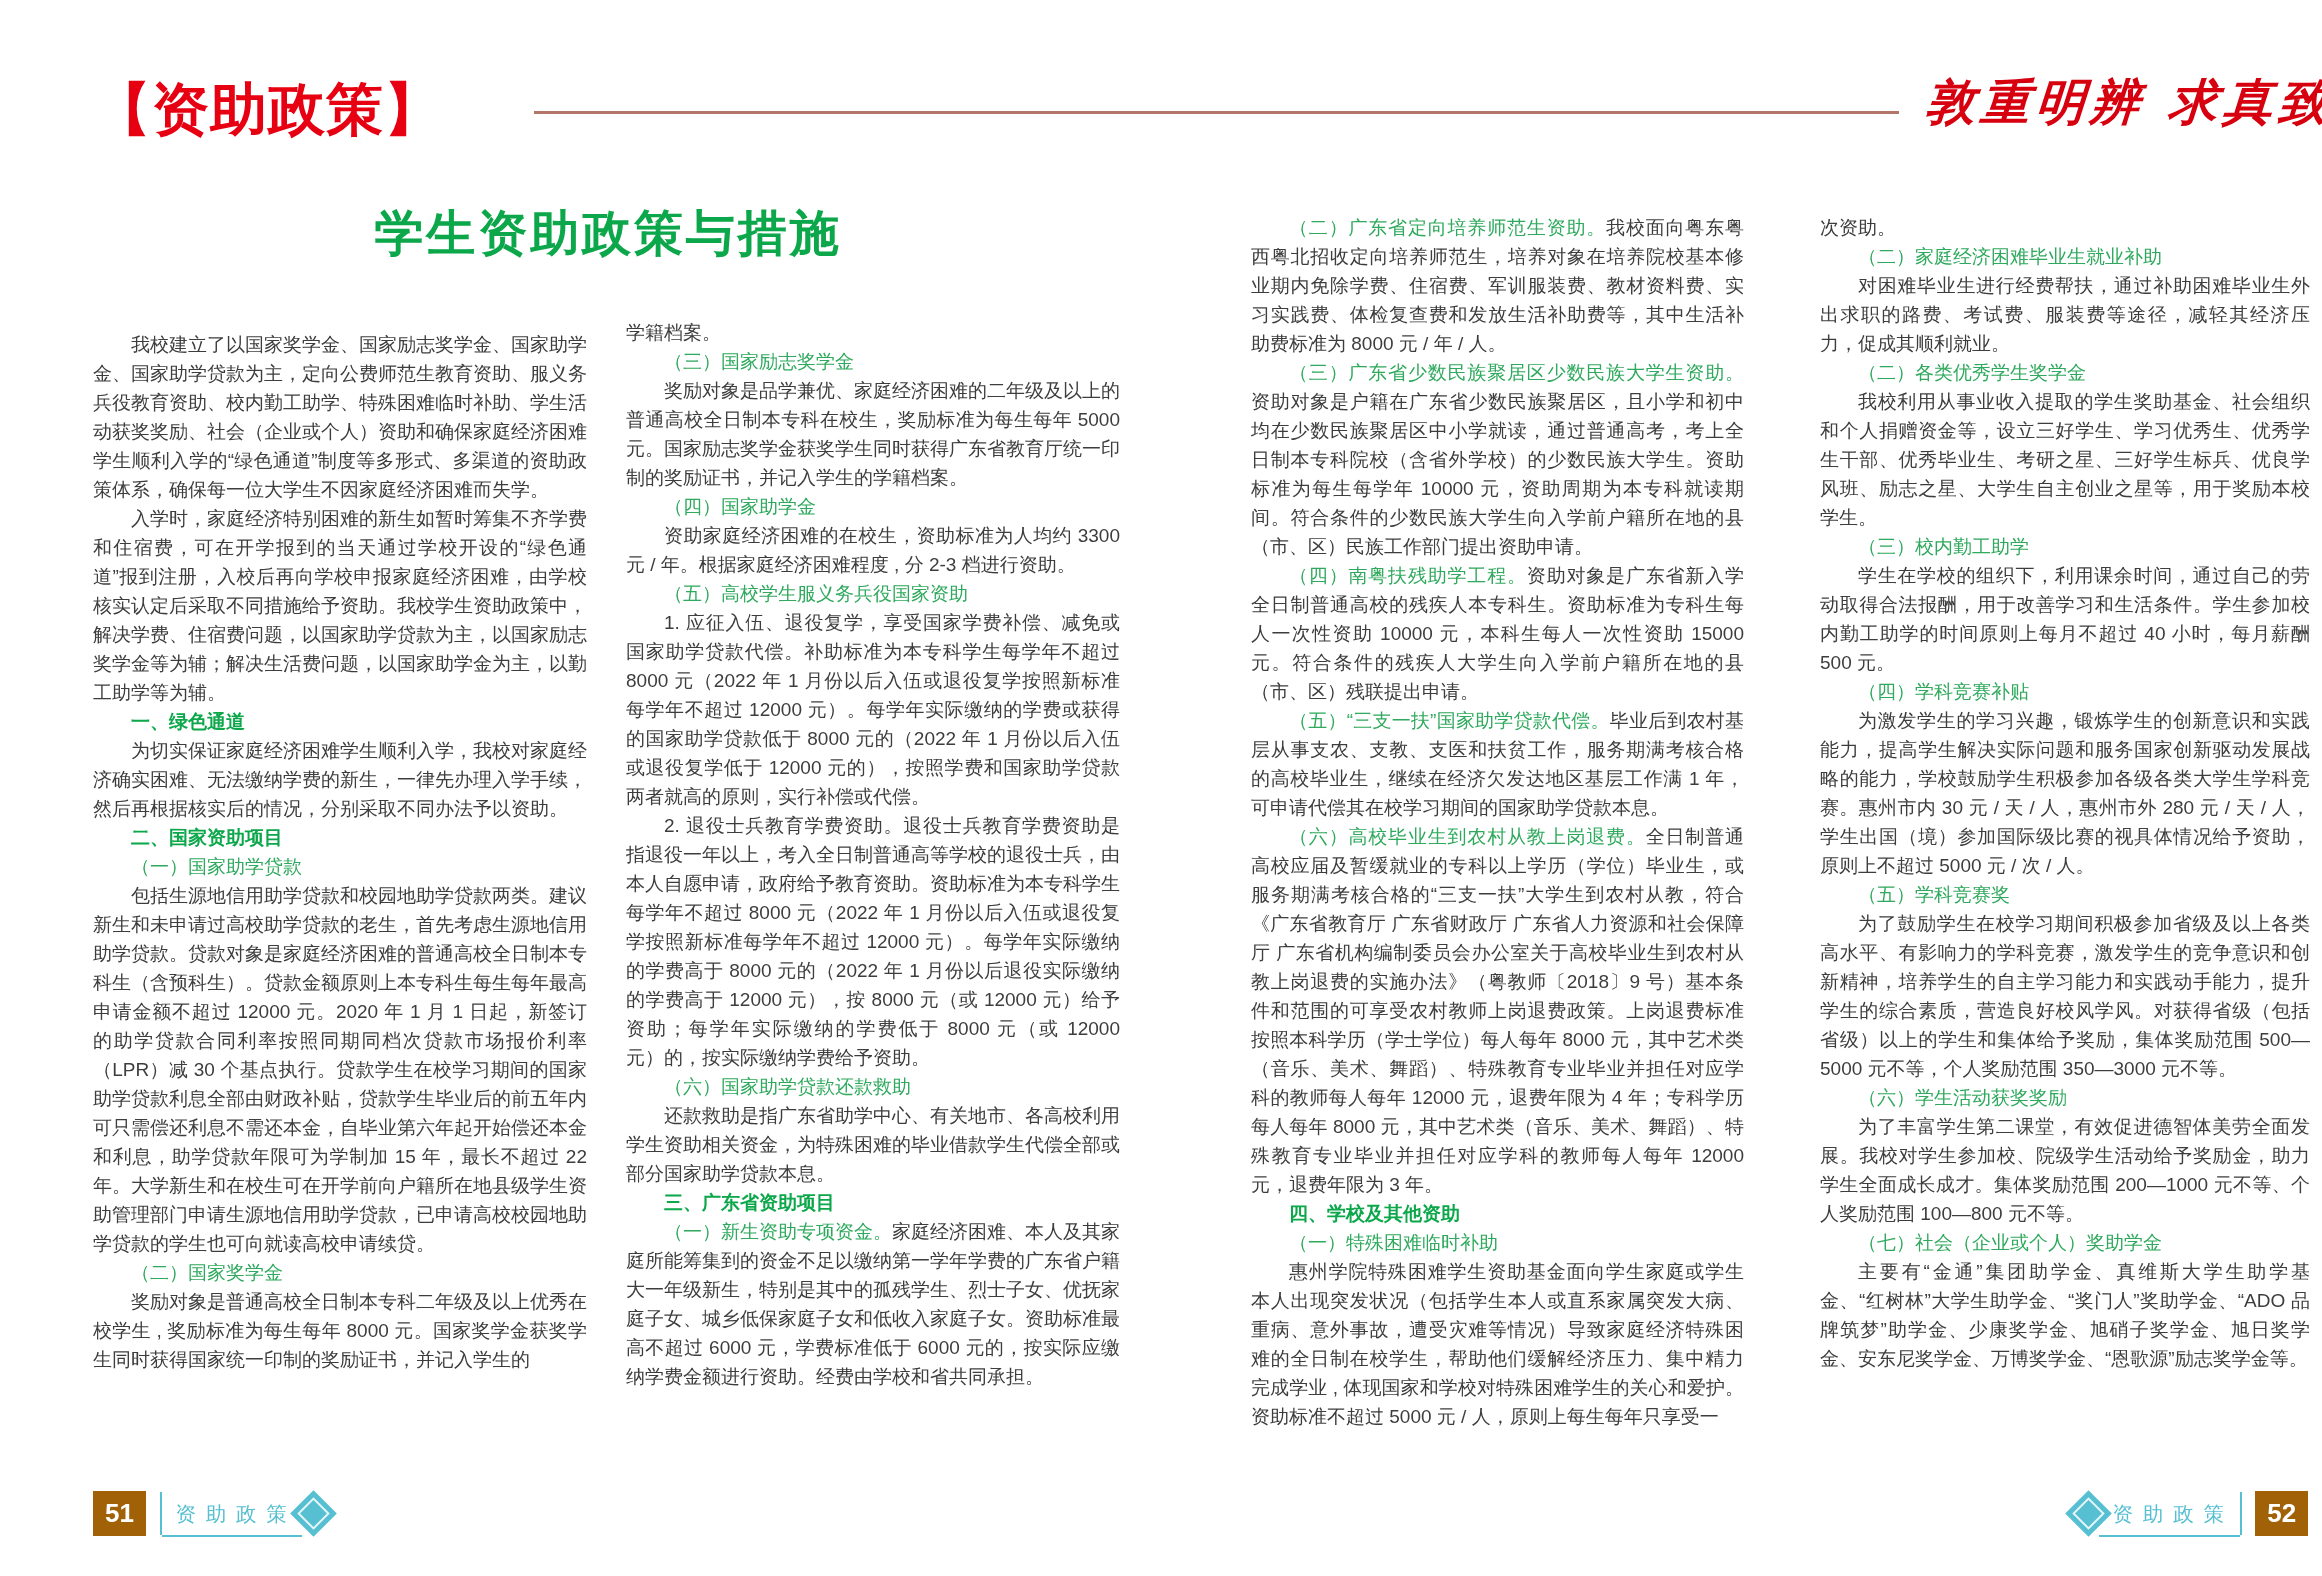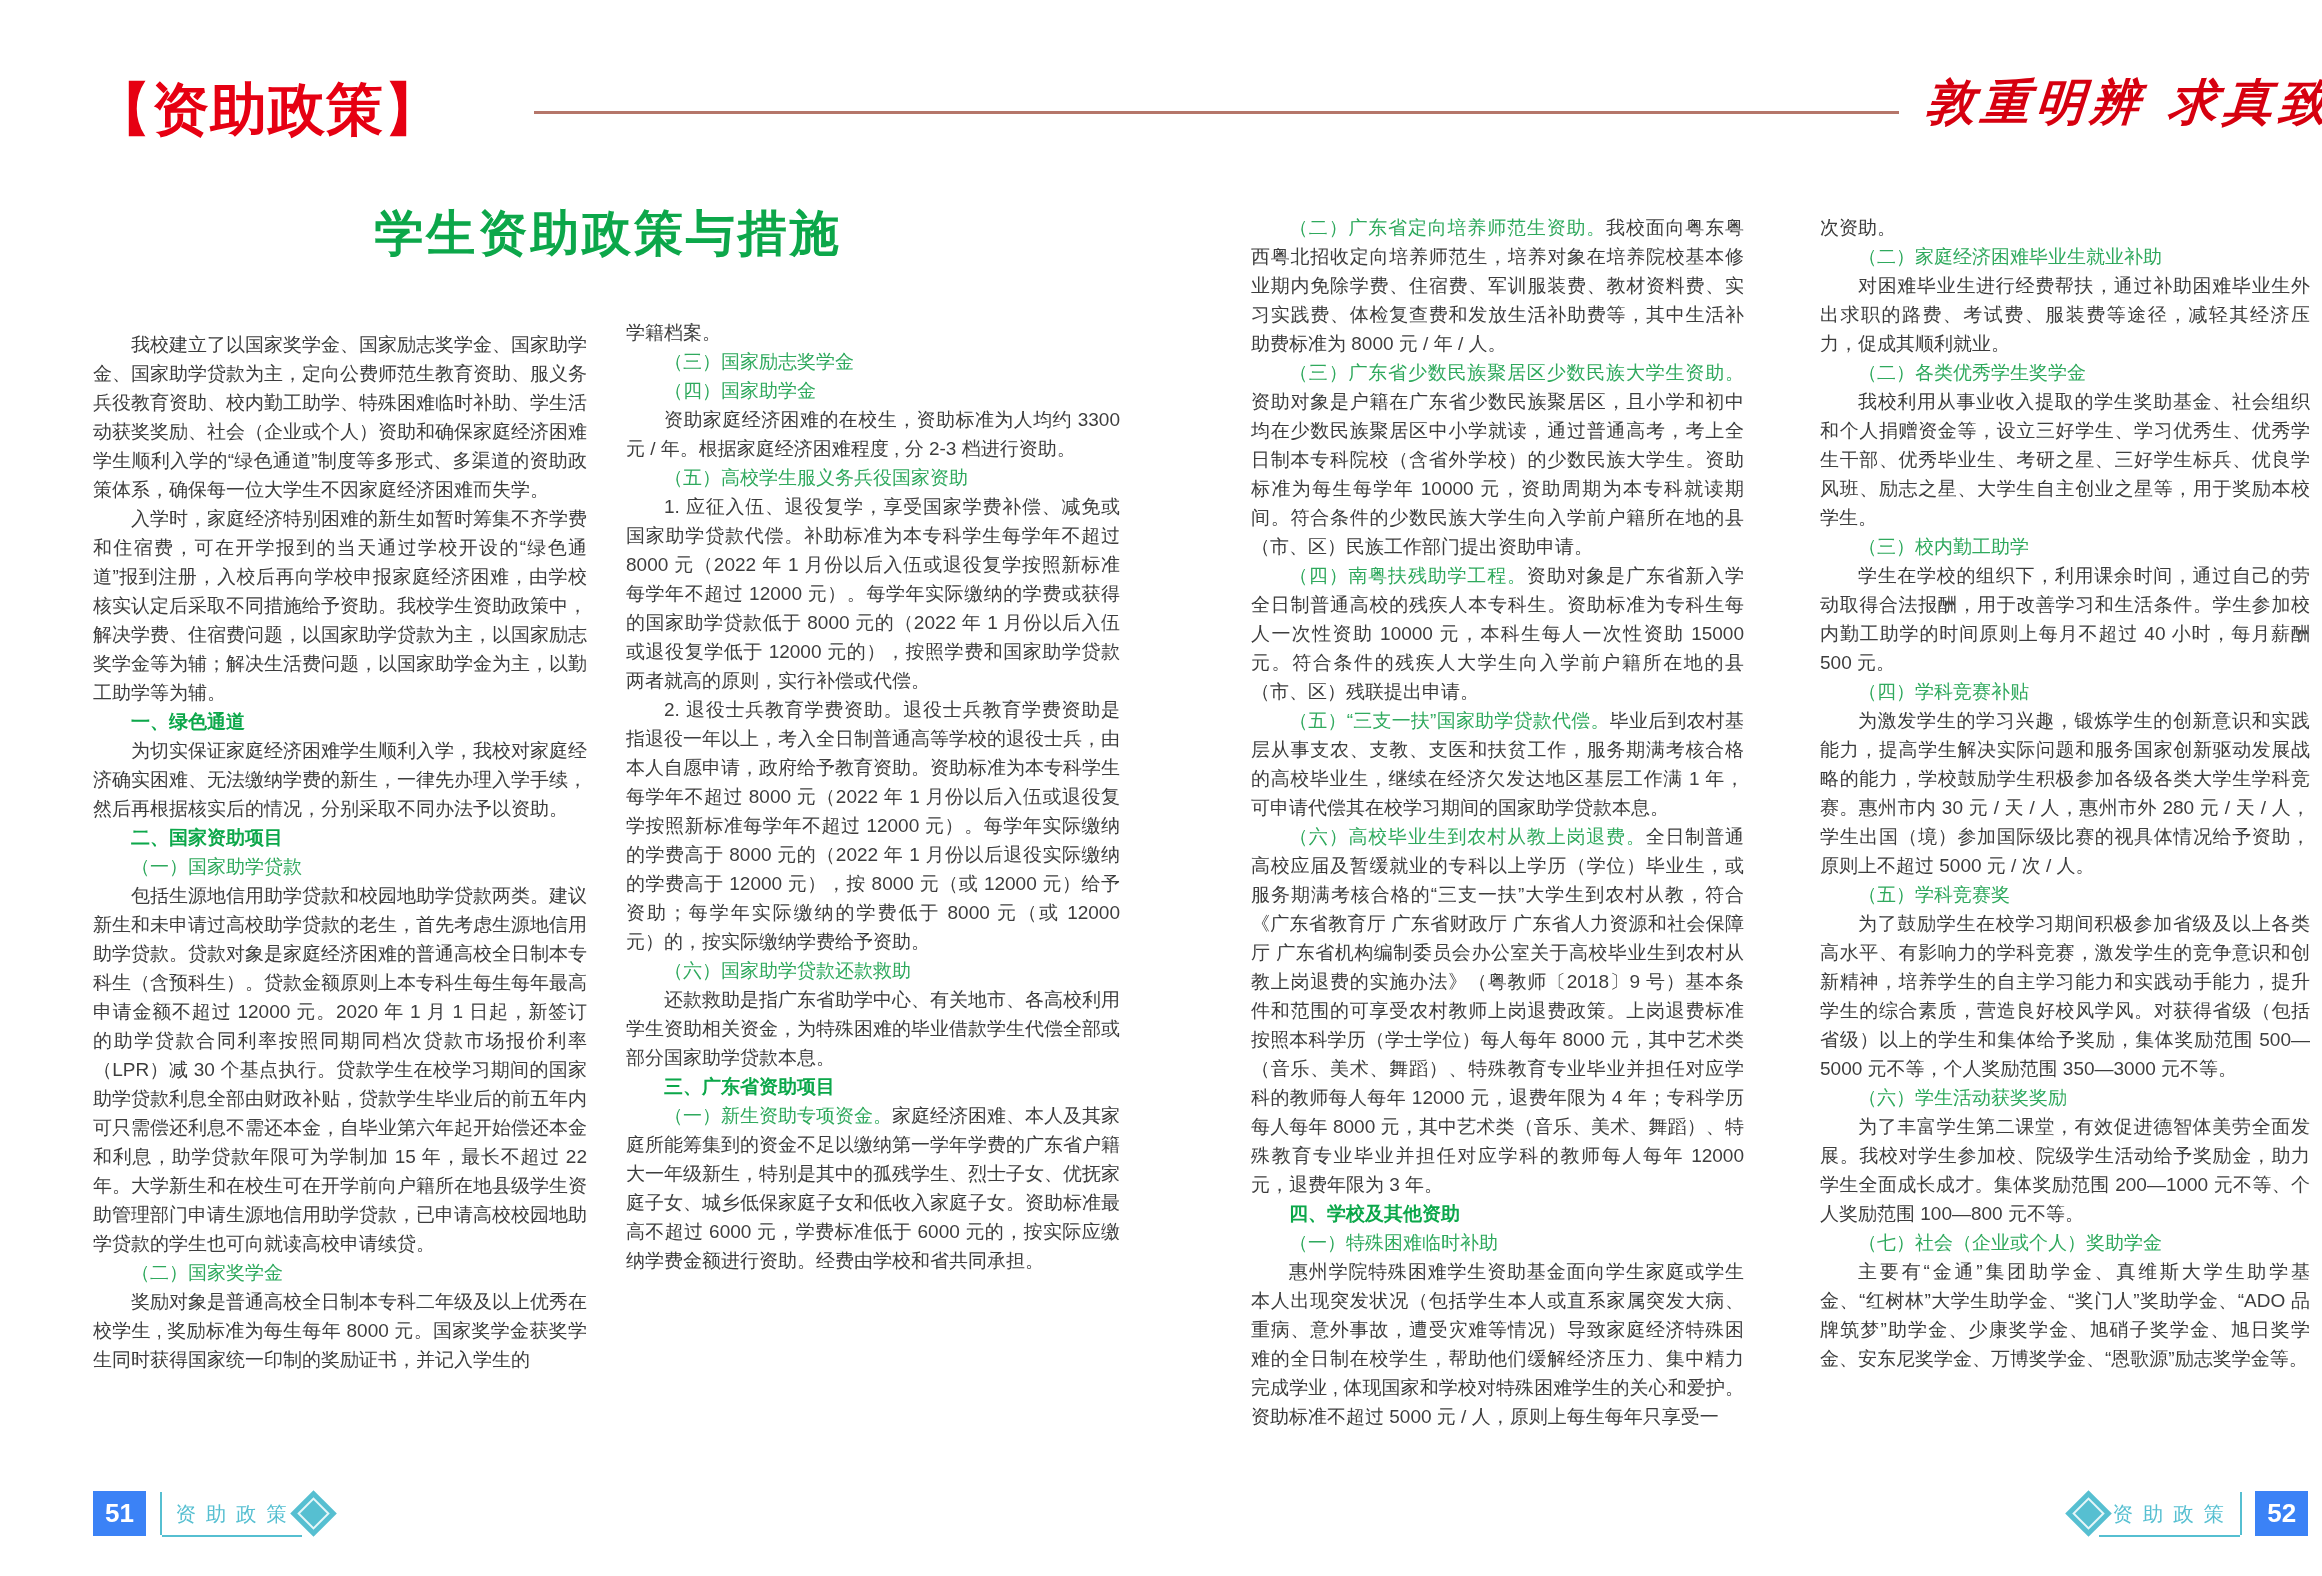--- a/index.html
+++ b/index.html
@@ -45,21 +45,21 @@
   .h2{color:#2fa95d;text-indent:2em;}
   .mixhead{color:#2fa95d;}
   
   .footer{
     position:absolute;top:1490px;height:47px;
     display:flex;align-items:center;color:#56bfd1;
   }
   .footer-left{left:93px;}
   .footer-right{right:13.7px;flex-direction:row-reverse;}
   .pagenum-box{
-    width:53px;height:45px;background:#3b82f6;color:#ffffff;
+    width:53px;height:45px;background:#a16207;color:#ffffff;
     font-size:26px;font-weight:bold;display:flex;align-items:center;justify-content:center;
     flex:0 0 auto;
   }
   .foot-sep{width:2px;height:43px;background:#56bfd1;margin:0 0 0 13.7px;flex:0 0 auto;}
   .footer-right .foot-sep{margin:0 13.7px 0 0;}
   .foot-label{
     font-size:20.5px;letter-spacing:9.8px;color:#56bfd1;
     border-bottom:2px solid #56bfd1;padding:0 5.9px 7.8px 13.7px;margin-top:9.8px;
     white-space:nowrap;flex:0 0 auto;
   }
@@ -89,20 +89,21 @@
     <p>为切实保证家庭经济困难学生顺利入学，我校对家庭经济确实困难、无法缴纳学费的新生，一律先办理入学手续，然后再根据核实后的情况，分别采取不同办法予以资助。</p>
     <div class="h1">二、国家资助项目</div>
     <div class="h2">（一）国家助学贷款</div>
     <p>包括生源地信用助学贷款和校园地助学贷款两类。建议新生和未申请过高校助学贷款的老生，首先考虑生源地信用助学贷款。贷款对象是家庭经济困难的普通高校全日制本专科生（含预科生）。贷款金额原则上本专科生每生每年最高申请金额不超过 12000 元。2020 年 1 月 1 日起，新签订的助学贷款合同利率按照同期同档次贷款市场报价利率（LPR）减 30 个基点执行。贷款学生在校学习期间的国家助学贷款利息全部由财政补贴，贷款学生毕业后的前五年内可只需偿还利息不需还本金，自毕业第六年起开始偿还本金和利息，助学贷款年限可为学制加 15 年，最长不超过 22 年。大学新生和在校生可在开学前向户籍所在地县级学生资助管理部门申请生源地信用助学贷款，已申请高校校园地助学贷款的学生也可向就读高校申请续贷。</p>
     <div class="h2">（二）国家奖学金</div>
     <p>奖励对象是普通高校全日制本专科二年级及以上优秀在校学生 , 奖励标准为每生每年 8000 元。国家奖学金获奖学生同时获得国家统一印制的奖励证书，并记入学生的</p>
   </div>
 <div class="col c2">
     <p class="noindent">学籍档案。</p>
     <div class="h2">（三）国家励志奖学金</div>
+    <p>奖励对象是品学兼优、家庭经济困难的二年级及以上的普通高校全日制本专科在校生，奖励标准为每生每年 5000 元。国家励志奖学金获奖学生同时获得广东省教育厅统一印制的奖励证书，并记入学生的学籍档案。</p>
     <div class="h2">（四）国家助学金</div>
     <p>资助家庭经济困难的在校生，资助标准为人均约 3300 元 / 年。根据家庭经济困难程度 , 分 2-3 档进行资助。</p>
     <div class="h2">（五）高校学生服义务兵役国家资助</div>
     <p>1. 应征入伍、退役复学，享受国家学费补偿、减免或国家助学贷款代偿。补助标准为本专科学生每学年不超过 8000 元（2022 年 1 月份以后入伍或退役复学按照新标准每学年不超过 12000 元）。每学年实际缴纳的学费或获得的国家助学贷款低于 8000 元的（2022 年 1 月份以后入伍或退役复学低于 12000 元的），按照学费和国家助学贷款两者就高的原则，实行补偿或代偿。</p>
     <p>2. 退役士兵教育学费资助。退役士兵教育学费资助是指退役一年以上，考入全日制普通高等学校的退役士兵，由本人自愿申请，政府给予教育资助。资助标准为本专科学生每学年不超过 8000 元（2022 年 1 月份以后入伍或退役复学按照新标准每学年不超过 12000 元）。每学年实际缴纳的学费高于 8000 元的（2022 年 1 月份以后退役实际缴纳的学费高于 12000 元），按 8000 元（或 12000 元）给予资助；每学年实际缴纳的学费低于 8000 元（或 12000 元）的，按实际缴纳学费给予资助。</p>
     <div class="h2">（六）国家助学贷款还款救助</div>
     <p>还款救助是指广东省助学中心、有关地市、各高校利用学生资助相关资金，为特殊困难的毕业借款学生代偿全部或部分国家助学贷款本息。</p>
     <div class="h1">三、广东省资助项目</div>
     <p><span class="mixhead">（一）新生资助专项资金。</span><span>家庭经济困难、本人及其家庭所能筹集到的资金不足以缴纳第一学年学费的广东省户籍大一年级新生，特别是其中的孤残学生、烈士子女、优抚家庭子女、城乡低保家庭子女和低收入家庭子女。资助标准最高不超过 6000 元，学费标准低于 6000 元的，按实际应缴纳学费金额进行资助。经费由学校和省共同承担。</span></p>
   </div>

